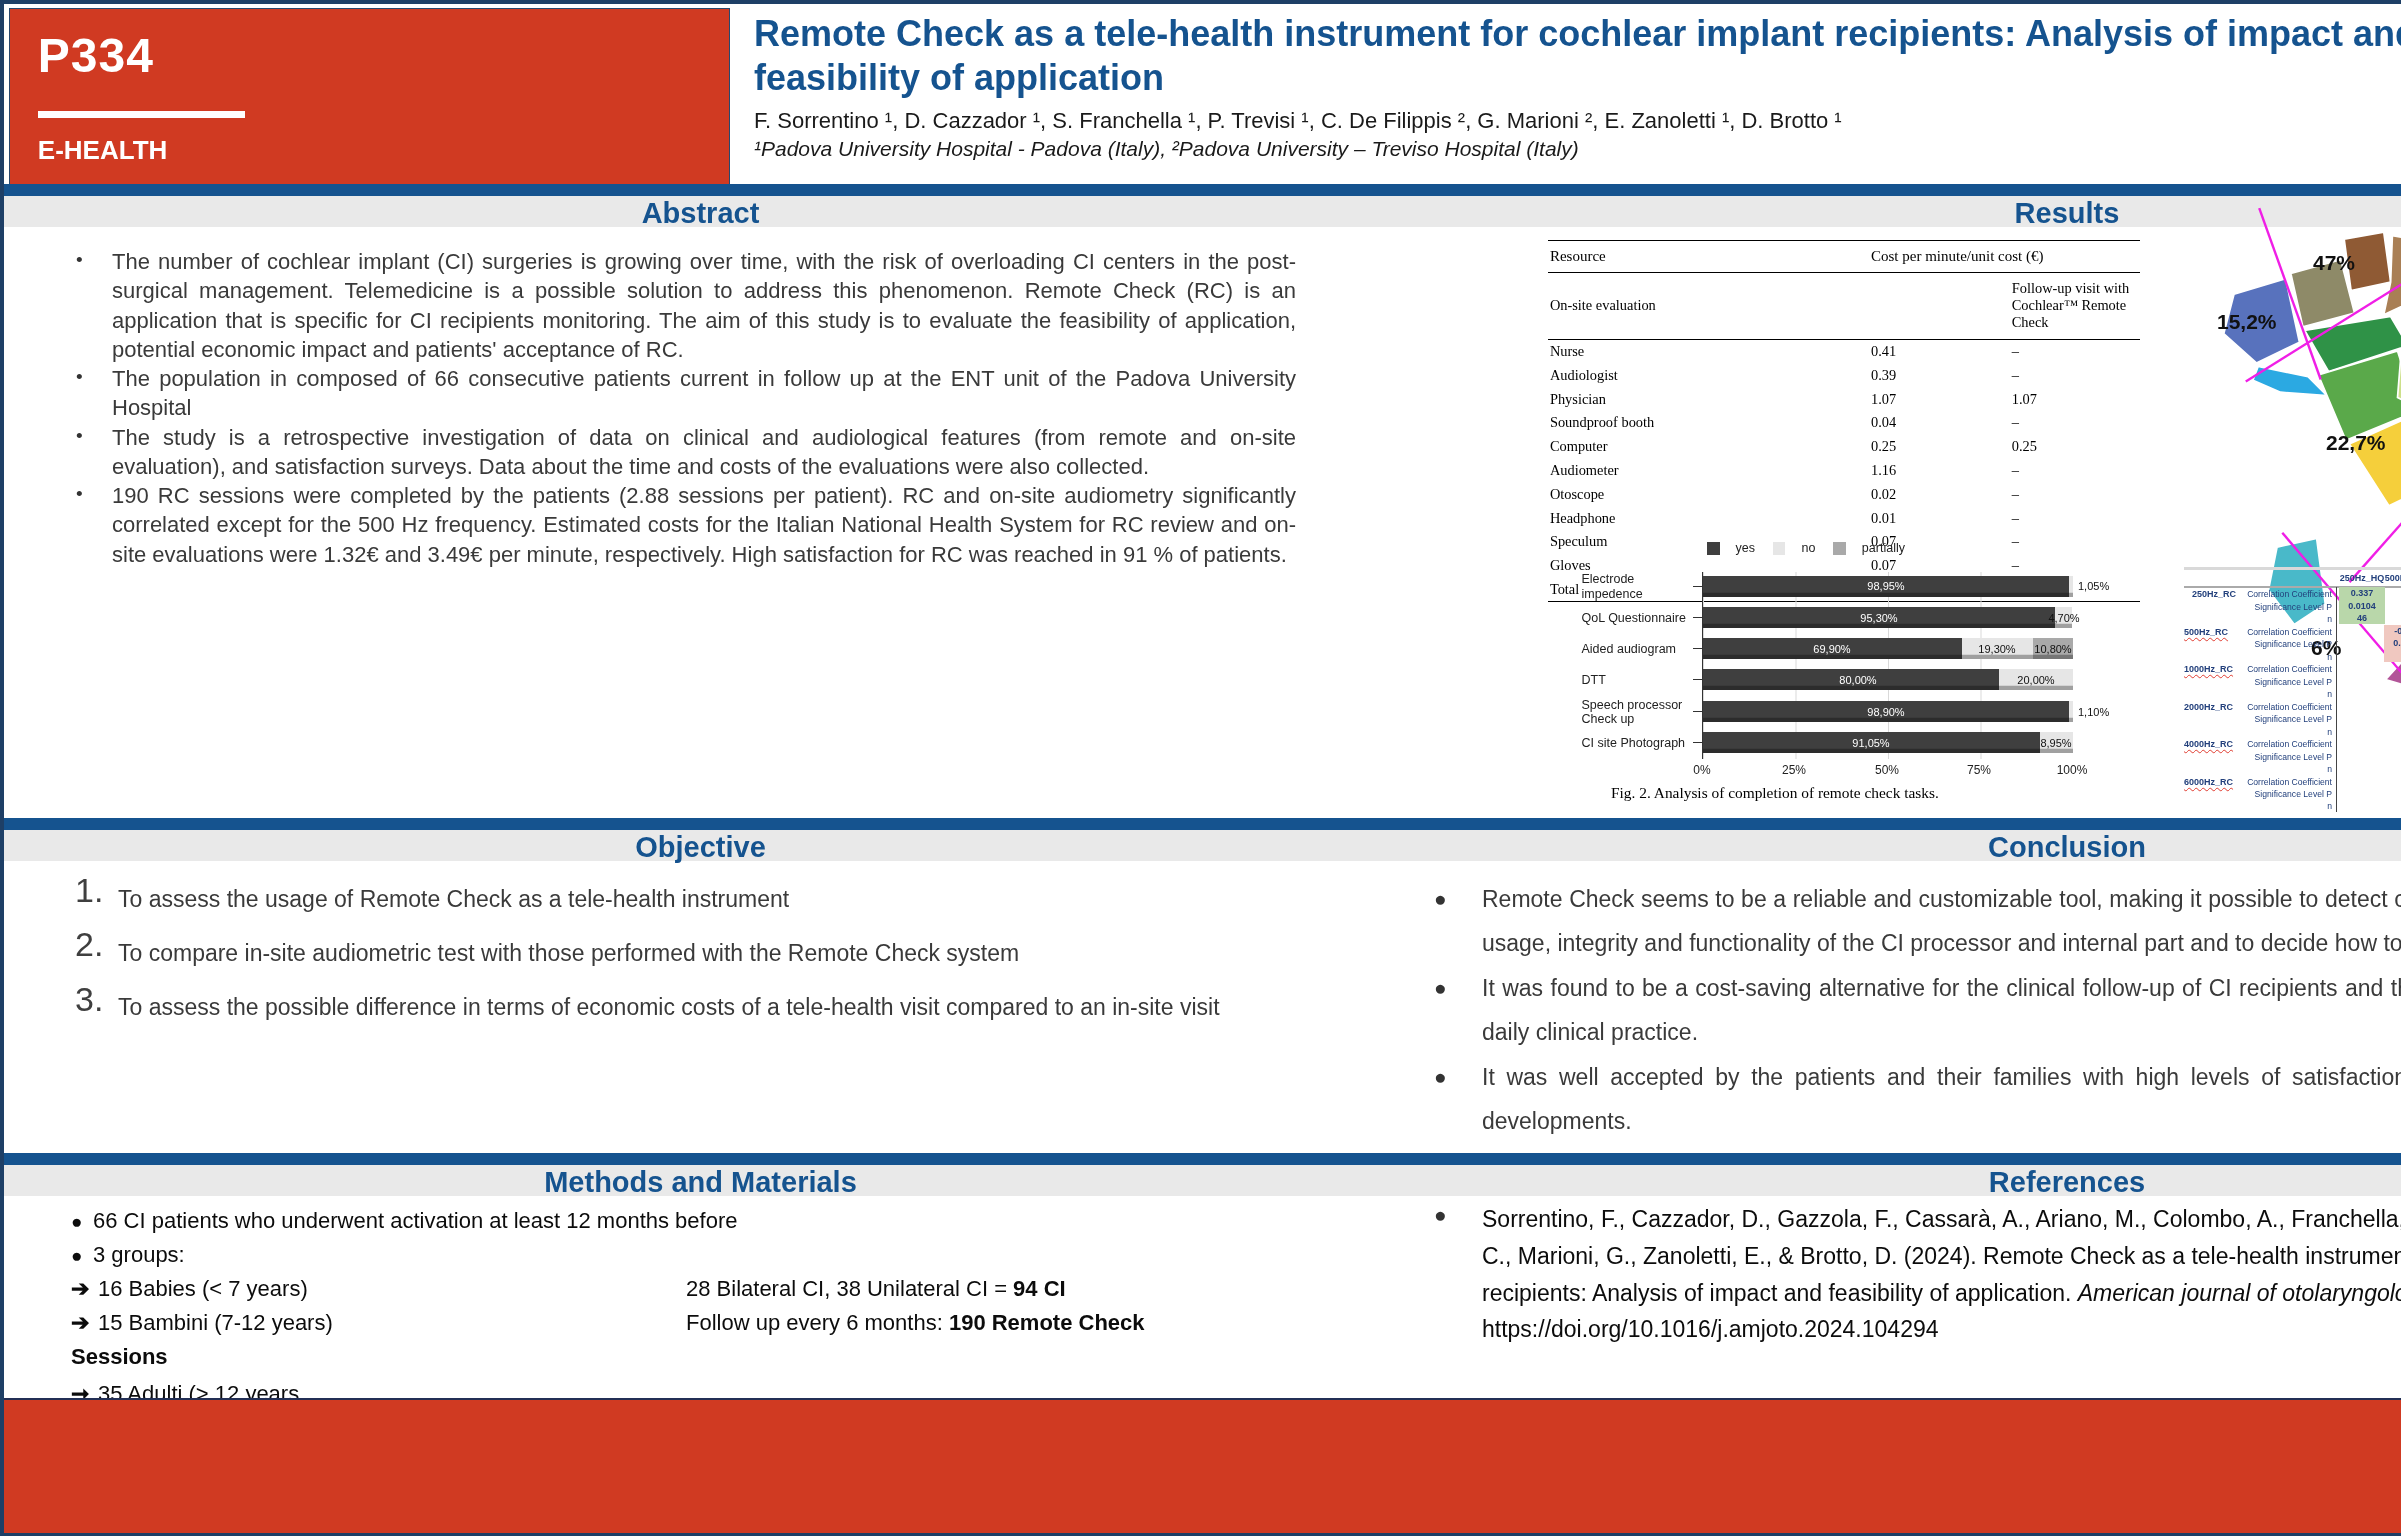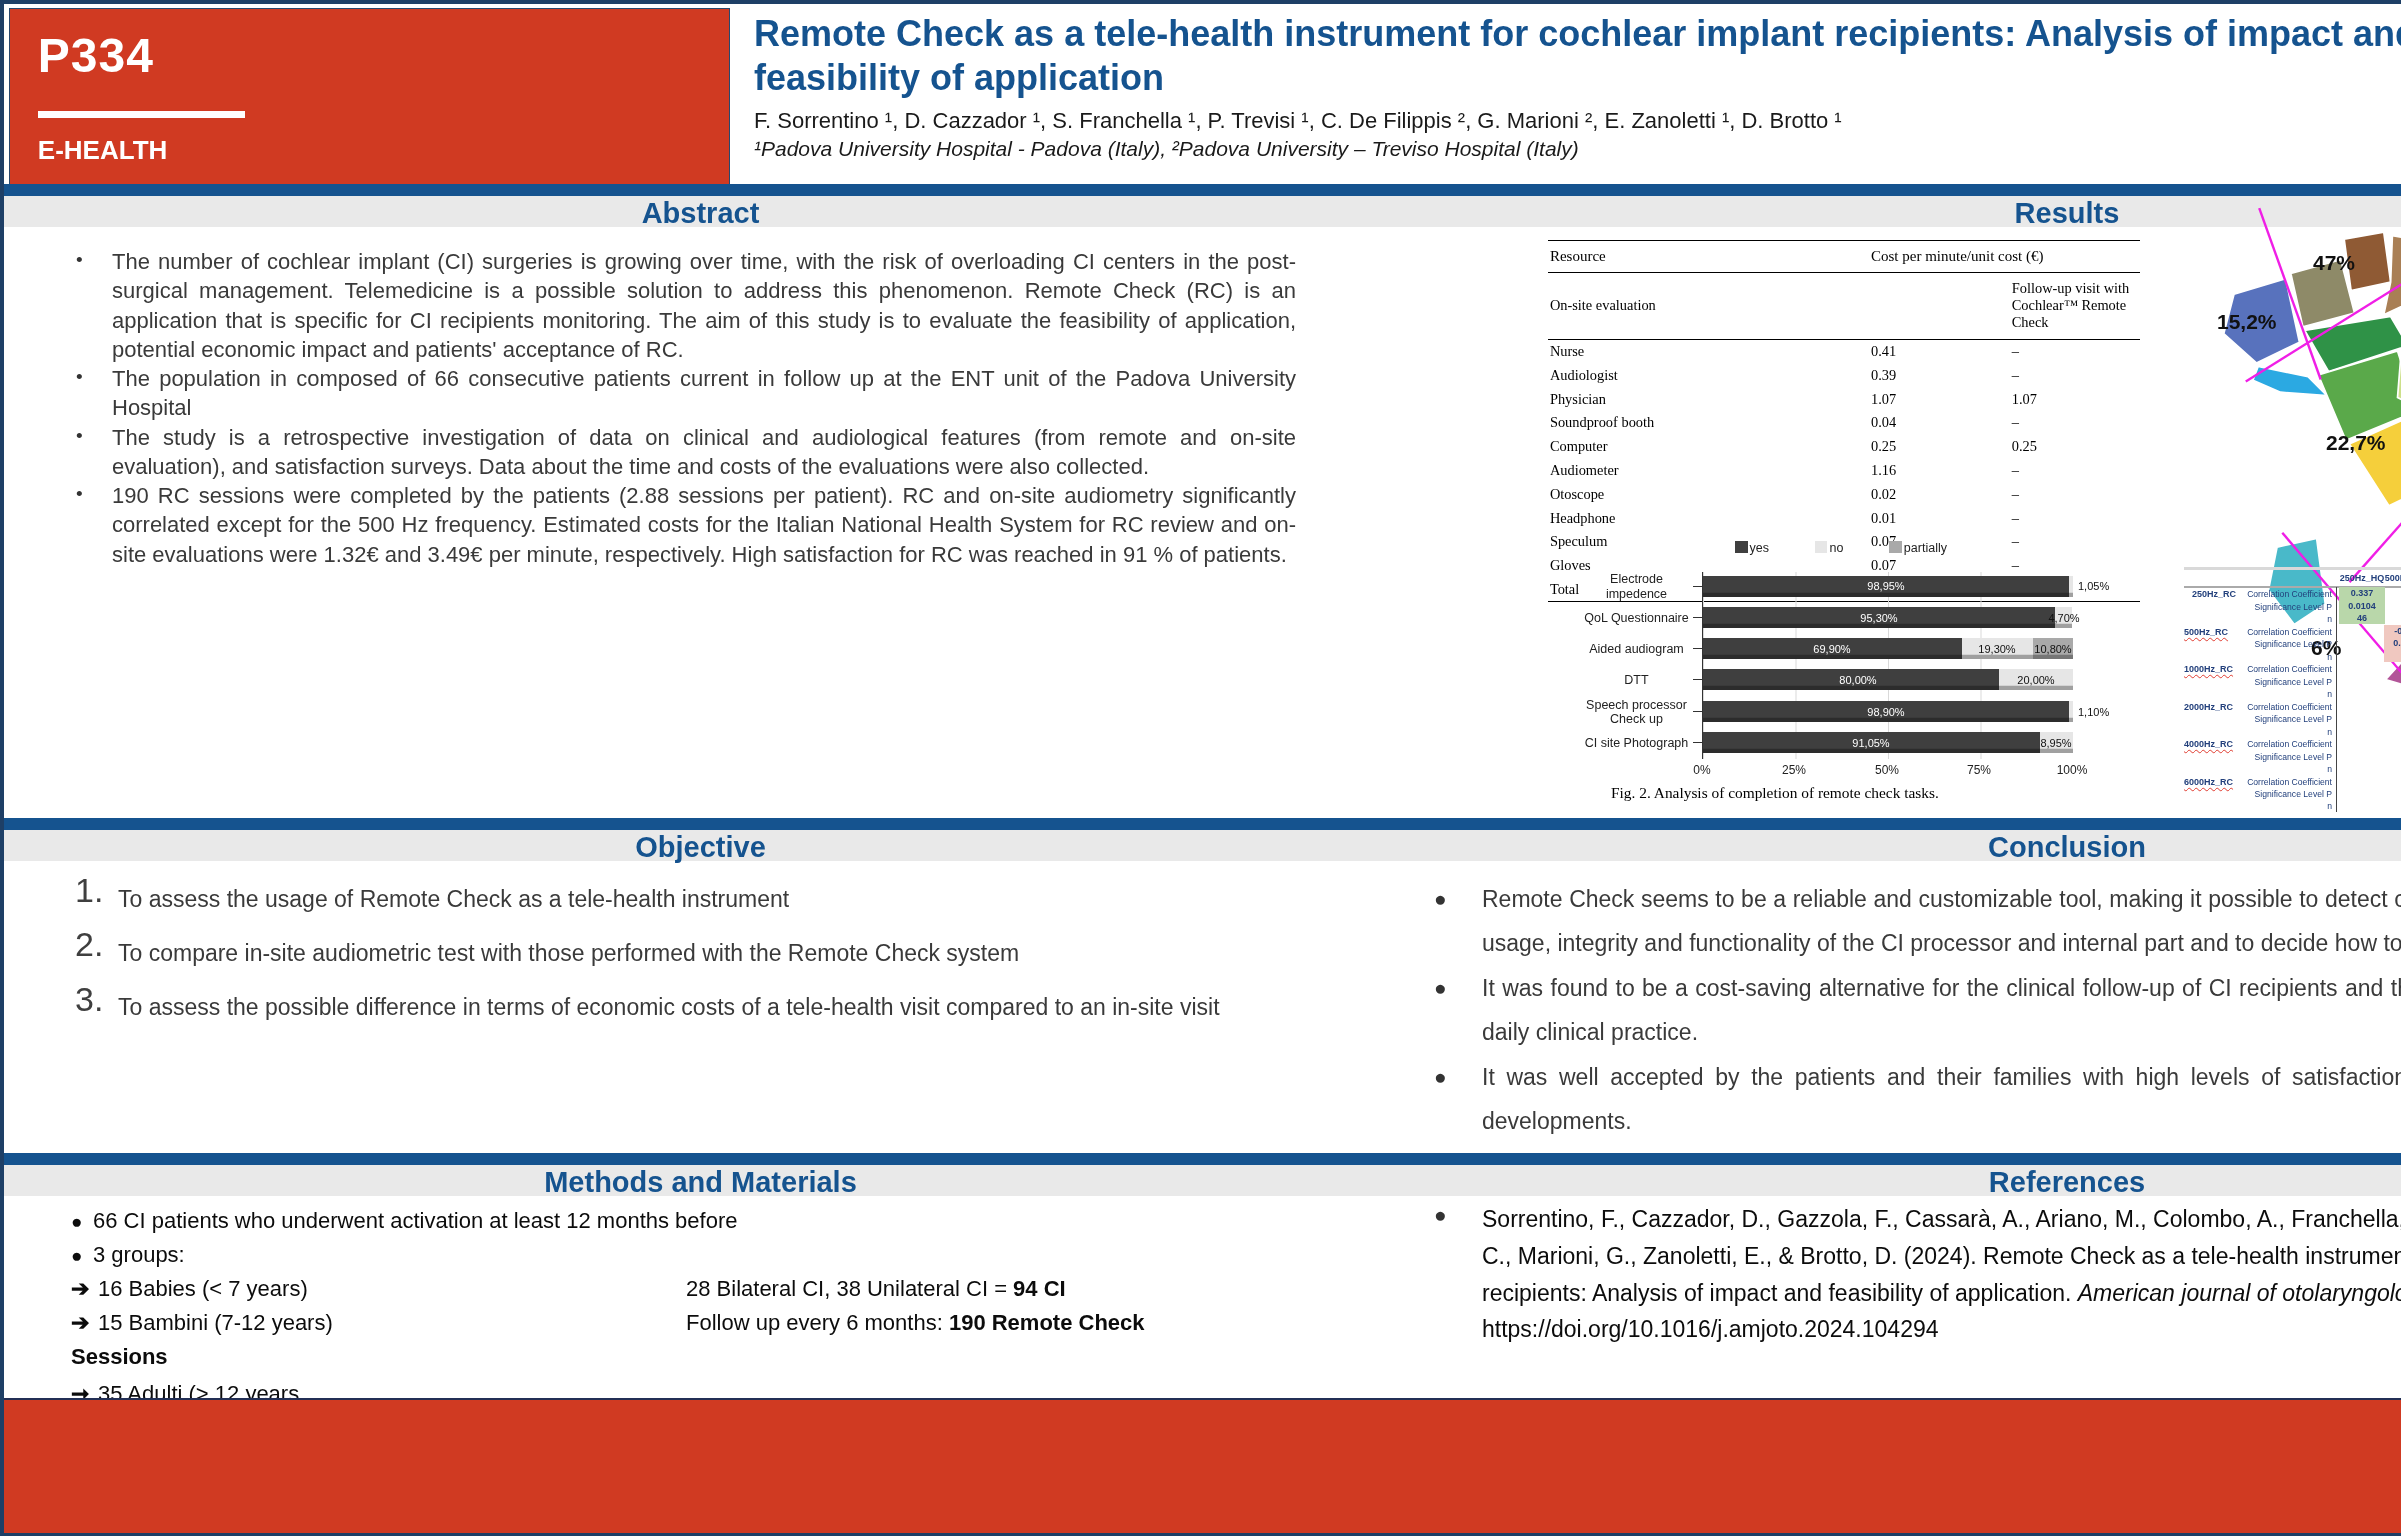--- a/index.html
+++ b/index.html
@@ -57,29 +57,29 @@
   #cost-table td.v{width:72px;}
   #cost-table .rname{width:183px;}
   
   #map{position:absolute;left:2176px;top:199px;width:557px;height:524px;}
   #map svg.italy{position:absolute;left:4.8px;top:12px;}
   .map-pct{position:absolute;font-size:21px;font-weight:bold;color:#111;font-family:"Liberation Sans",sans-serif;}
   #map-lines{position:absolute;left:0;top:0;}
   
   #barchart{position:absolute;left:1578px;top:534px;width:581px;height:269px;font-family:"Liberation Sans",sans-serif;}
   #bc-legend{position:absolute;left:125px;top:2.9px;display:flex;gap:18px;font-size:12.5px;color:#222;}
-  .lg-item{display:flex;align-items:flex-start;gap:2px;margin-left:28px;}
+  .lg-item{display:flex;align-items:flex-end;gap:16px;}
   .lg-sw{width:12.5px;height:12.5px;display:inline-block;}
   #bc-plot{position:absolute;left:120px;top:34px;width:370px;height:187px;border-left:1.9px solid #333;
            background-image:linear-gradient(to right,#d9d9d9 1px,transparent 1px);background-size:25% 100%;}
   .bc-row{position:absolute;left:0;height:21px;width:100%;}
   .bc-seg{position:absolute;top:0;height:100%;box-shadow:inset 0 -4.3px 0 rgba(0,0,0,.30);}
   .bc-lab-in{position:absolute;top:50%;transform:translate(-50%,-50%);font-size:11px;}
   .bc-lab-out{position:absolute;top:50%;transform:translateY(-50%);font-size:11px;color:#111;}
-  .bc-cat{position:absolute;right:100%;margin-right:11.5px;width:110px;text-align:center;font-size:12.5px;color:#222;
+  .bc-cat{position:absolute;right:100%;margin-right:11.5px;width:110px;text-align:left;font-size:12.5px;color:#222;
           top:50%;transform:translateY(-50%);line-height:1.15;}
   .bc-tick{position:absolute;width:9.6px;height:1.4px;background:#333;right:100%;top:50%;margin-top:-0.5px;}
   #bc-xaxis{position:absolute;left:120px;top:225px;width:370px;height:14.4px;font-size:12px;color:#222;}
   #bc-xaxis span{position:absolute;transform:translateX(-50%);}
   #bc-caption{position:absolute;left:29px;top:246px;width:528px;font-family:"Liberation Serif",serif;
               font-size:15.4px;color:#000;}
   
   #matrix{position:absolute;left:2180px;top:563px;width:428px;height:243px;border-top:3.8px solid #d9d9d9;
           font-family:"Liberation Sans",sans-serif;color:#23407c;}
   .mx-grid{position:relative;width:100%;height:100%;}

